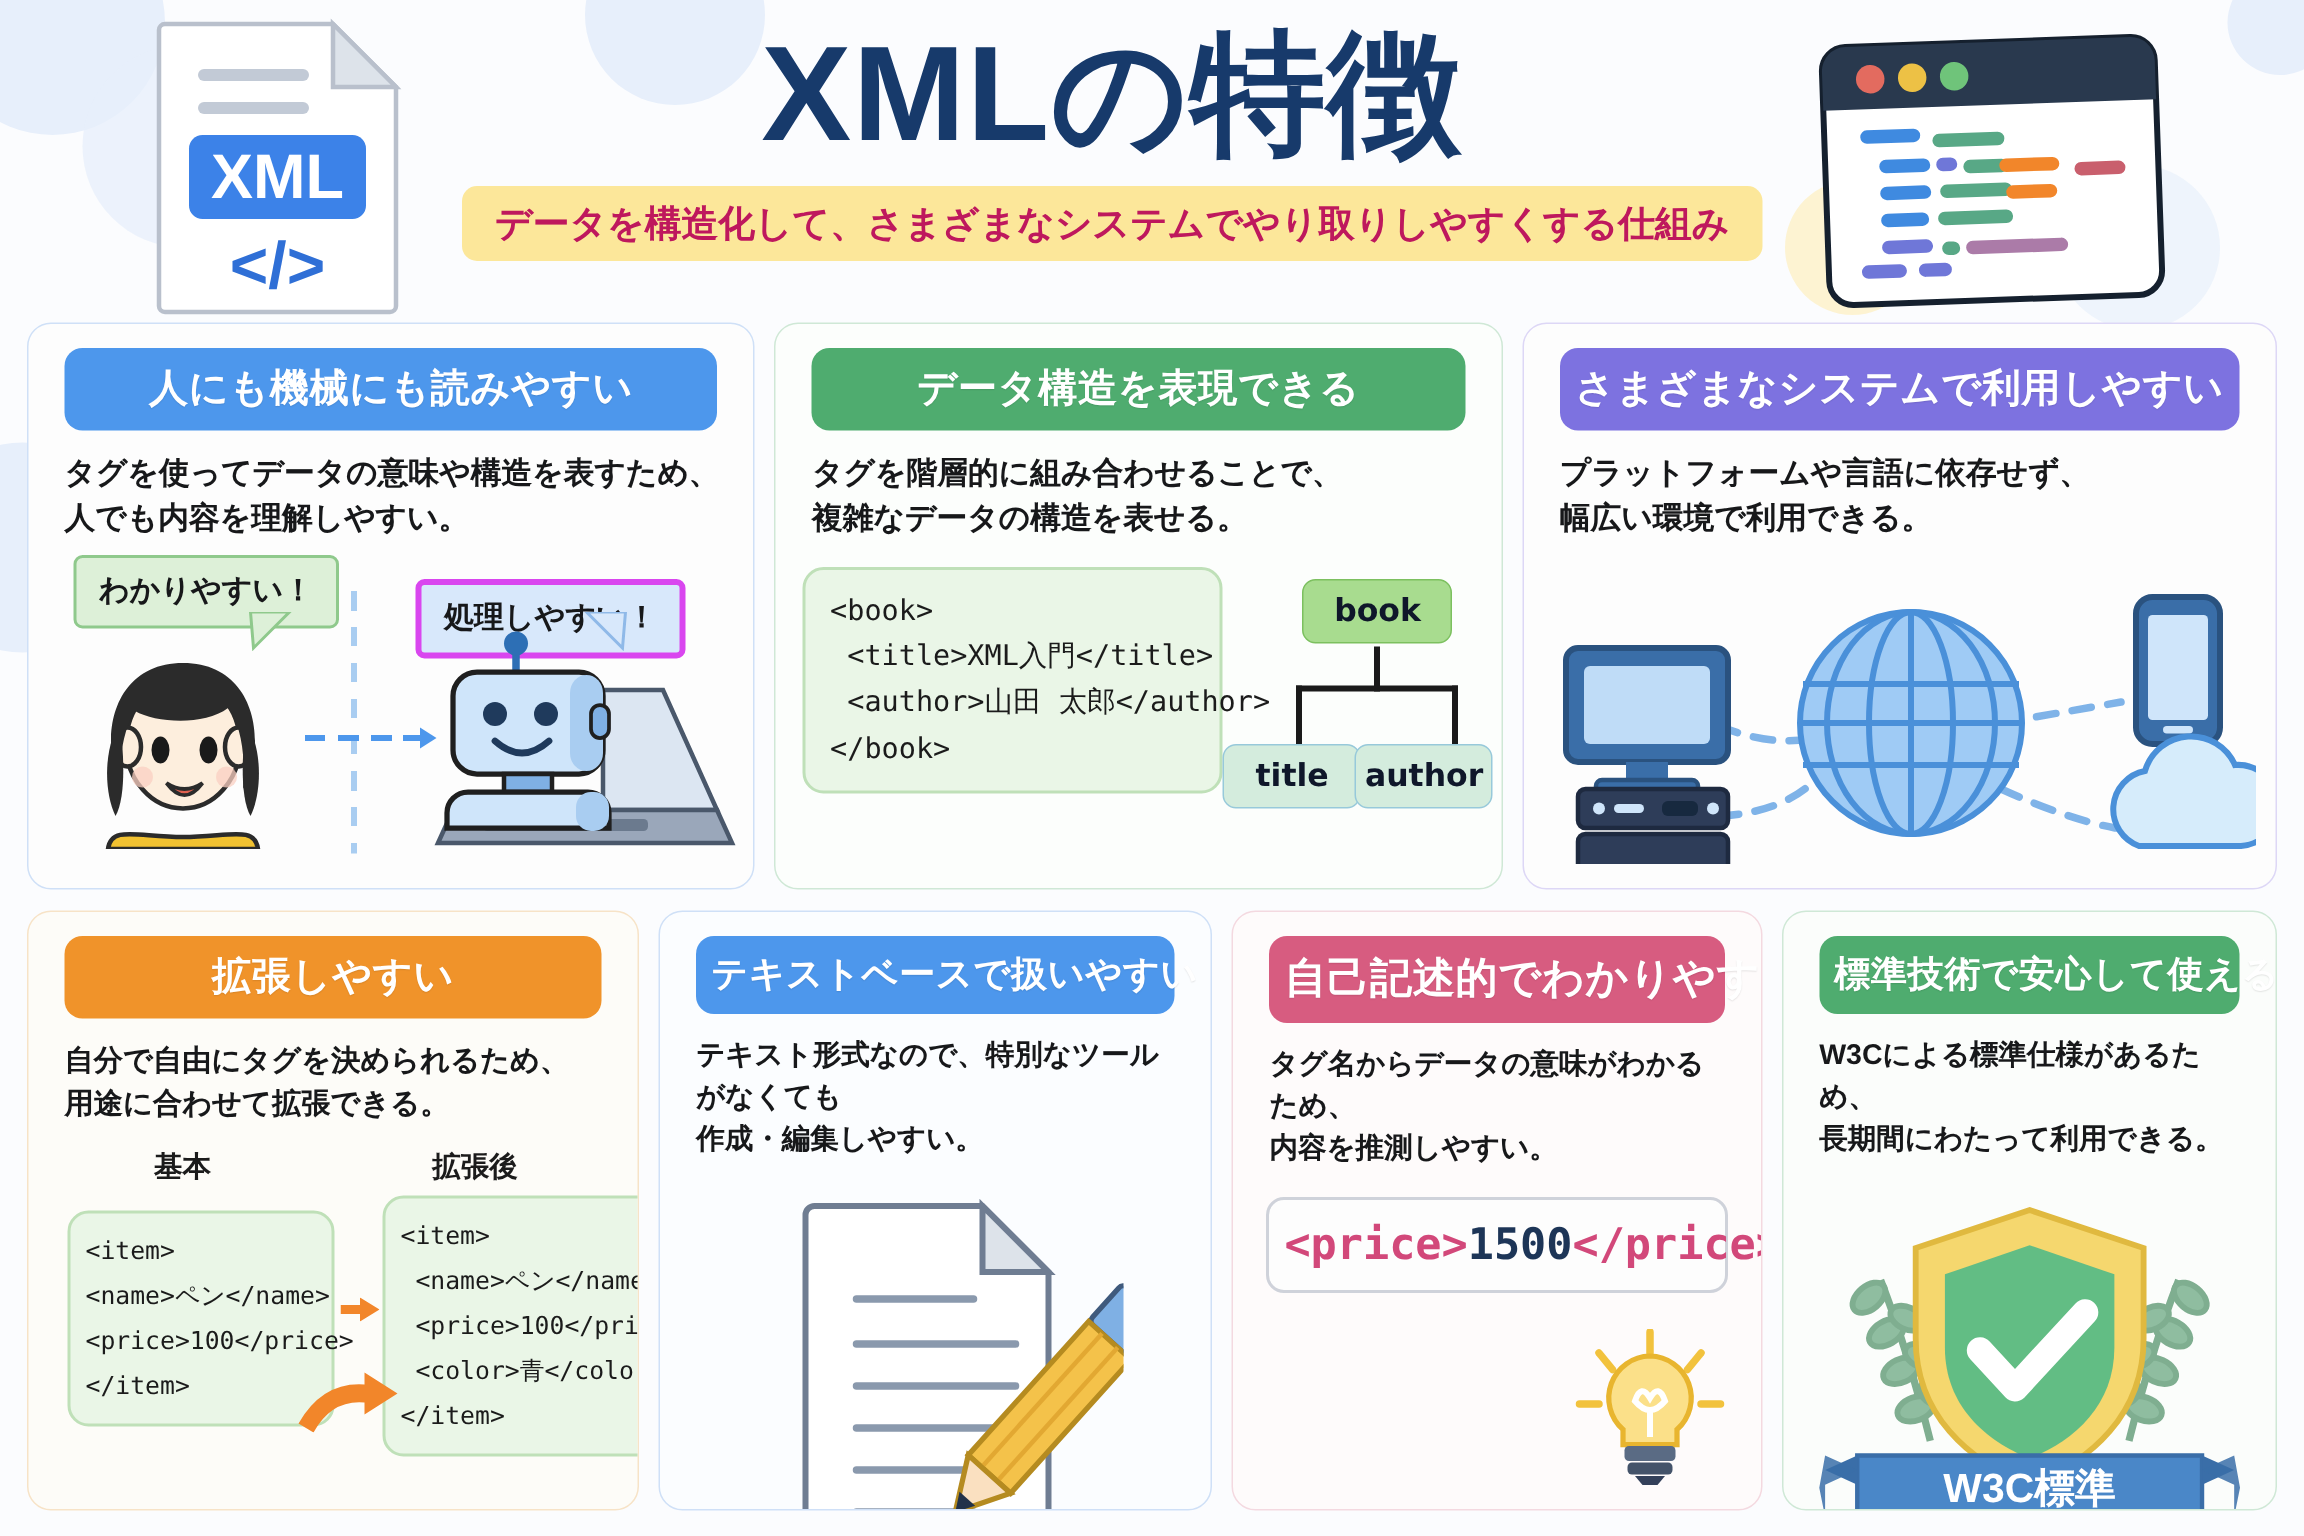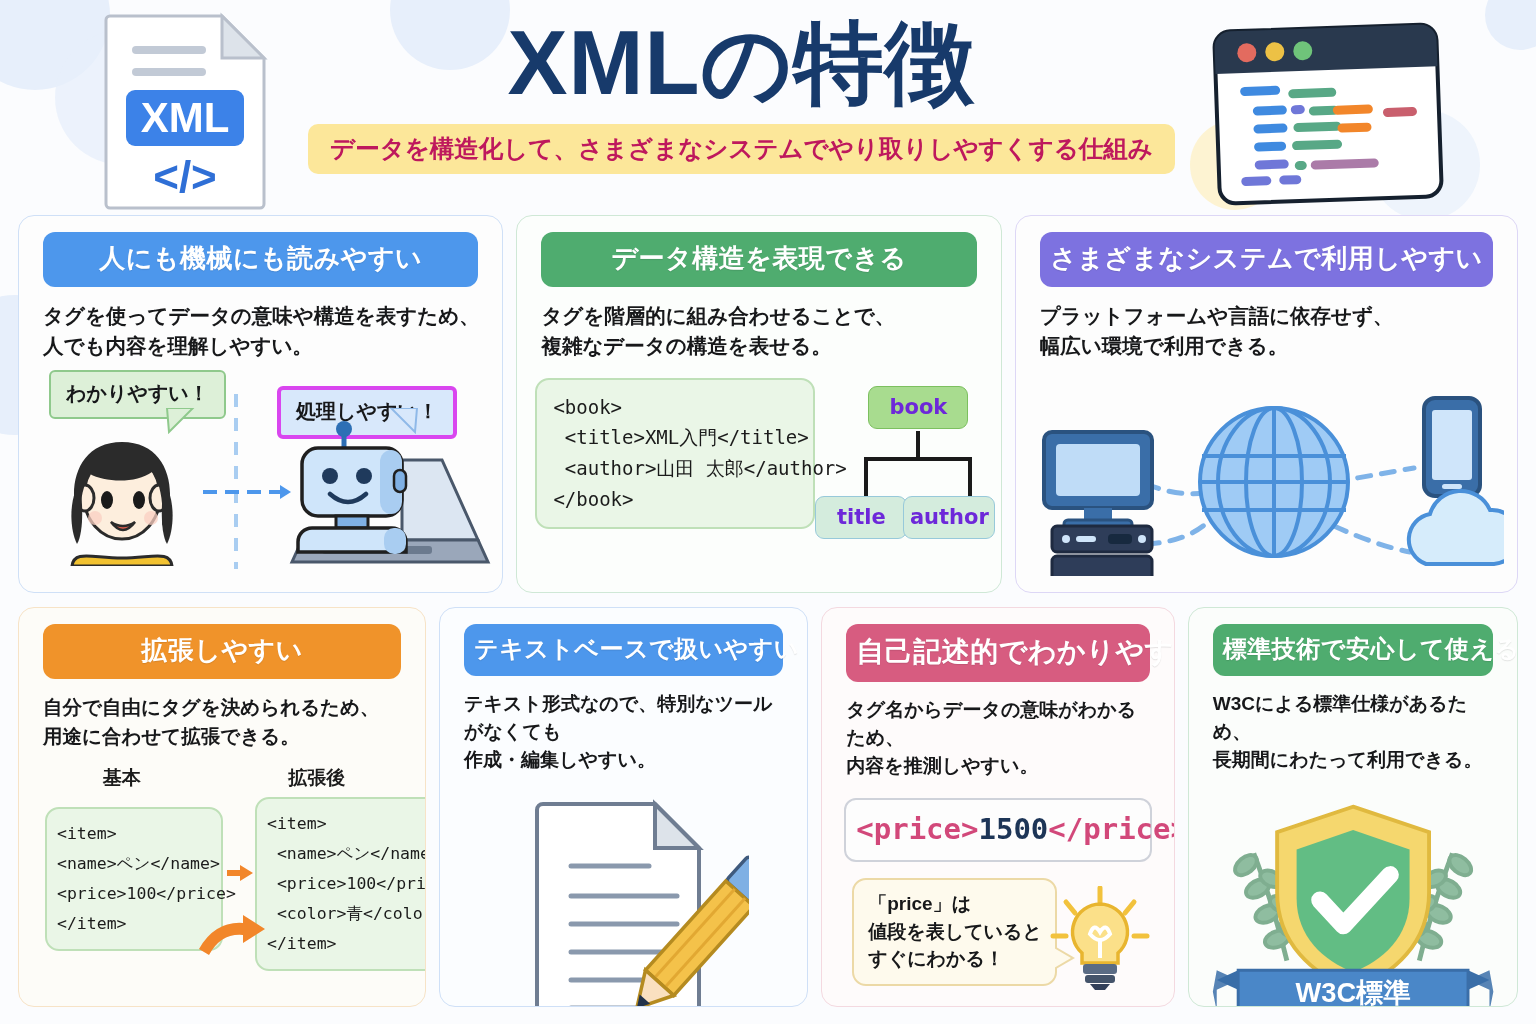--- a/index.html
+++ b/index.html
@@ -122,21 +122,21 @@
   .code-box {
     background:#eaf6e7; border:2px solid #bfe0b8; border-radius:14px;
     padding:12px 16px; font-family:"DejaVu Sans Mono","Liberation Mono",monospace;
     font-size:19px; color:#1b1b1b; line-height:1.62; white-space:pre;
   }
   .c2-art { display:flex; gap:8px; margin-top:16px; align-items:flex-start; }
   .c2-code { width:280px; }
   .tree { position:relative; width:190px; height:170px; margin-top:8px;}
   .node {
     position:absolute; border-radius:9px; text-align:center;
-    font-size:21px; font-weight:600; color:#6d28d9; padding:8px 0 9px 0;
+    font-size:21px; font-weight:600; color:#0f172a; padding:8px 0 9px 0;
     font-family:"DejaVu Sans","Liberation Sans",sans-serif;
   }
   .node-root { background:#a8dc8f; border:1.8px solid #7cc05f; left:45px; top:0; width:100px;}
   .node-leaf { background:#d4ecdd; border:1.8px solid #97c9da; width:92px; top:110px;}
   .leaf-l { left:-8px; }
   .leaf-r { left:80px; }
   .tline { position:absolute; background:#1a1a1a; }
 
   
   .c3-art { position:relative; height:200px; margin-top:14px; }
@@ -427,23 +427,20 @@
   </div>
 
   <div class="card card6 c-pink">
     <div class="card-head h-pink" style="font-size:28px;">自己記述的でわかりやすい</div>
     <div class="card-desc" style="white-space:pre-line; font-size:19px;">タグ名からデータの意味がわかるため、
 内容を推測しやすい。</div>
     <div class="price-box">
       <span class="tag-pink">&lt;price&gt;</span><span class="val-dark">1500</span><span class="tag-pink">&lt;/price&gt;</span>
     </div>
     <div class="c6-art">
-      <div class="callout" style="white-space:pre-line">「price」は
-値段を表していると
-すぐにわかる！</div>
       <svg class="bulb" viewBox="0 0 100 105">
         <g stroke="#f2c23d" stroke-width="5" stroke-linecap="round">
           <line x1="50" y1="2" x2="50" y2="16"></line>
           <line x1="16" y1="16" x2="25" y2="27"></line>
           <line x1="84" y1="16" x2="75" y2="27"></line>
           <line x1="3" y1="50" x2="16" y2="50"></line>
           <line x1="97" y1="50" x2="84" y2="50"></line>
         </g>
         <path d="M50 18 a28 28 0 0 1 18 49 v10 H32 v-10 a28 28 0 0 1 18 -49z" fill="#fbe089" stroke="#e8b52f" stroke-width="3.5"></path>
         <path d="M40 48 q4 -12 10 -2 q6 -10 10 2 q-5 6 -10 6 q-5 0 -10 -6z" fill="none" stroke="#ffffff" stroke-width="4" stroke-linecap="round"></path>

